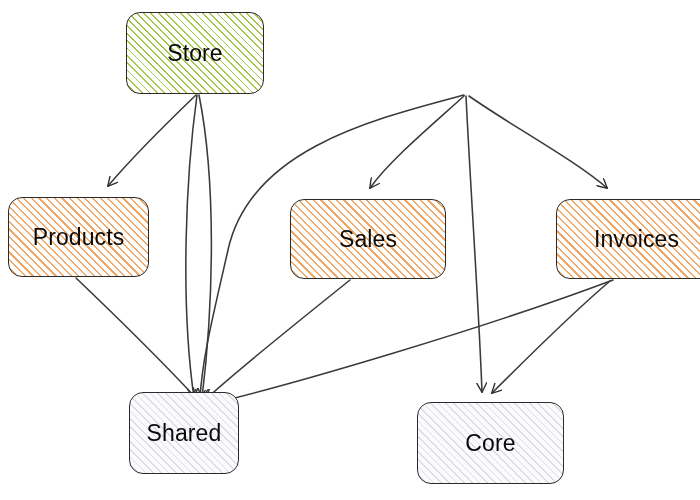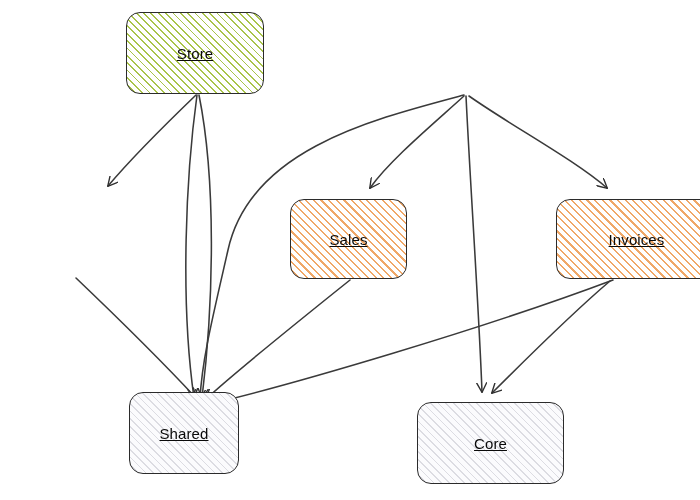--- a/index.html
+++ b/index.html
@@ -29,26 +29,25 @@
     position: absolute;
     box-sizing: border-box;
     border: 1.6px solid #2b2b2b;
     border-radius: 14px;
     display: flex;
     align-items: center;
     justify-content: center;
     z-index: 5;
   }
   .node-label {
-    font-size: 15px;
+    font-size: 23px;
     color: #0a0a0a;
     letter-spacing: 0.1px;
     line-height: 1;
     white-space: nowrap;
-    text-decoration: underline;
   }
   .fill-green {
     background-color: #ffffff;
     background-image: repeating-linear-gradient(
       45deg,
       #a9c44a 0px, #a9c44a 1.3px,
       rgba(255,255,255,0) 1.3px, rgba(255,255,255,0) 5.2px
     );
   }
   .fill-orange {
@@ -104,22 +103,25 @@
 
       <path d="M 610 281 C 570 315, 515 370, 492 393" marker-end="url(#arrowhead)"></path>
     </g>
   </svg>
 
   <div class="node fill-green" style="left:126px; top:12px; width:138px; height:82px;">
     <span class="node-label">Store</span>
   </div>
 
 
+  <div class="node fill-orange" style="left:8px; top:197px; width:141px; height:80px;">
+    <span class="node-label">Products</span>
+  </div>
 
-  <div class="node fill-orange" style="left:290px; top:199px; width:117px; height:80px;">
+  <div class="node fill-orange" style="left:290px; top:199px; width:156px; height:80px;">
     <span class="node-label">Sales</span>
   </div>
 
   <div class="node fill-orange" style="left:556px; top:199px; width:161px; height:80px;">
     <span class="node-label">Invoices</span>
   </div>
 
   <div class="node fill-gray" style="left:129px; top:392px; width:110px; height:82px;">
     <span class="node-label">Shared</span>
   </div>

